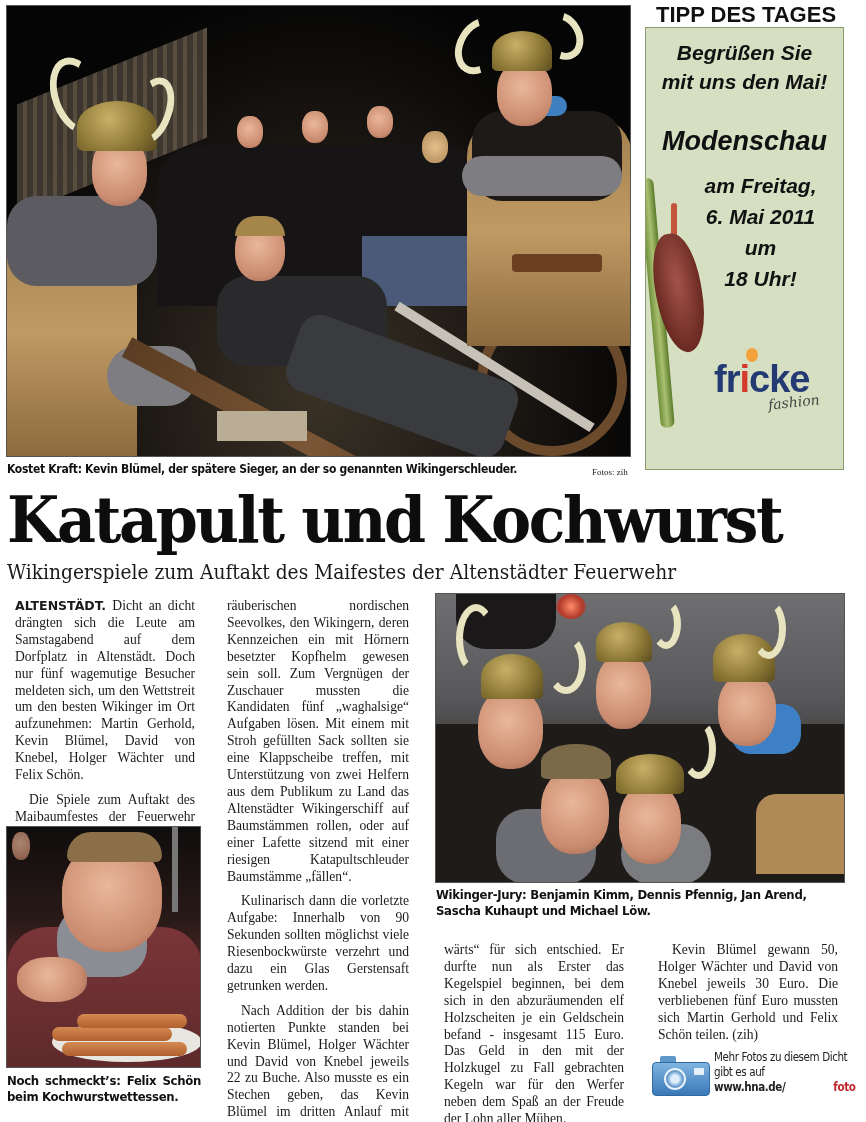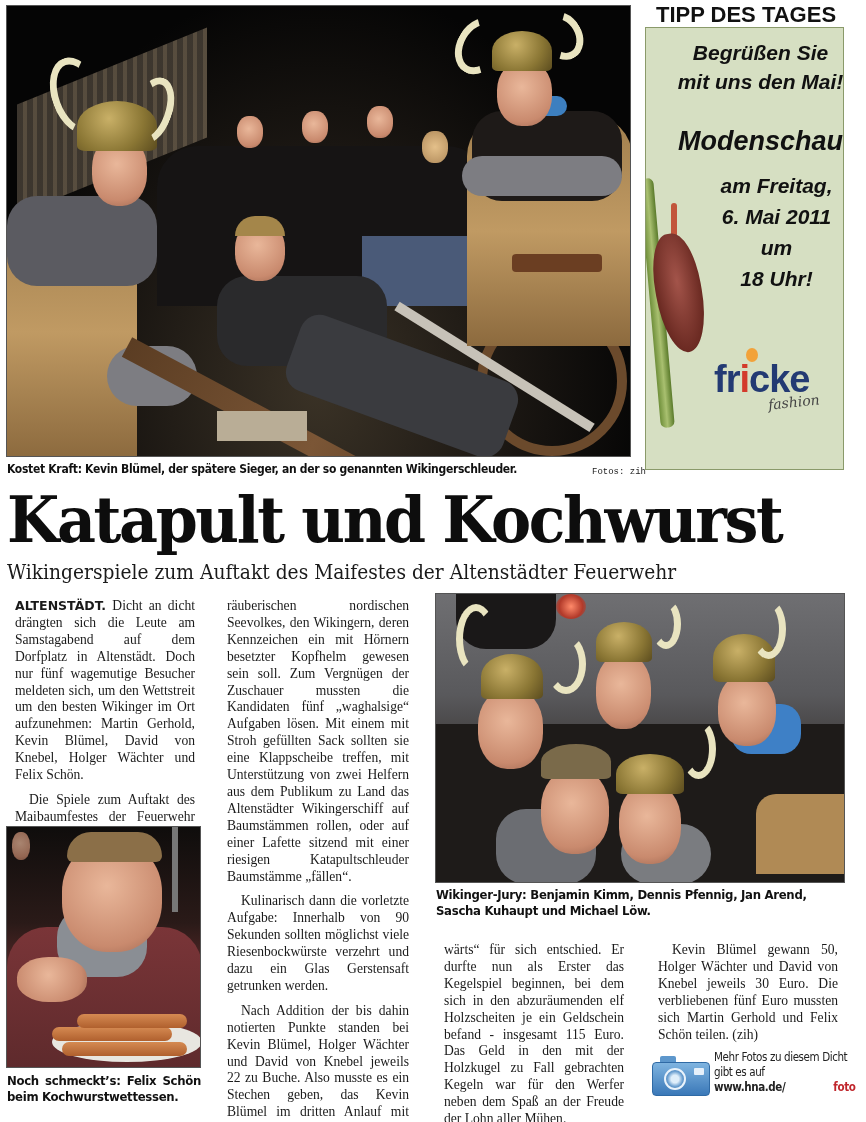--- a/index.html
+++ b/index.html
@@ -23,26 +23,26 @@
   .face { background: radial-gradient(circle at 45% 40%, #e9b79a, #c98a6e 70%, #9c6650); border-radius: 45%; }
   .coat-tan { background: linear-gradient(180deg, #a17f4e, #c09a63 50%, #8c6a3e); }
   .fur { background: #7d7d82; border-radius: 30px; }
   .dark-cloth { background: #1d1b1c; }
   .wood { background: linear-gradient(90deg, #5b3d23, #7b5636 50%, #4a3019); }
   .sausage { background: linear-gradient(180deg, #d58a52, #b0602e); border-radius: 20px; }
 
   
   .caption { font-family: "DejaVu Sans Condensed", "DejaVu Sans", sans-serif; font-weight: bold; color: #111; letter-spacing: -0.3px; }
   .cap-main { left: 7px; top: 462px; font-size: 12px; font-stretch: condensed; }
-  .credit { left: 592px; top: 467px; font-size: 9px; font-family: Liberation Mono, monospace; color: #222; }
+  .credit { left: 592px; top: 467px; font-size: 9px; font-family: Liberation Serif, serif; color: #222; }
 
   
   .tipp-title { left: 646px; top: 2px; width: 200px; text-align: center; font-family: "Liberation Sans", sans-serif; font-weight: bold; font-size: 22px; color: #111; }
   .ad-box { left: 645px; top: 27px; width: 199px; height: 443px; background: #d6dfc2; border: 1px solid #8a9a6a; overflow: hidden; }
-  .ad-text { position: absolute; width: 100%; text-align: center; font-family: "Liberation Sans", sans-serif; font-weight: bold; font-style: italic; color: #111; margin-left: 16px; }
+  .ad-text { position: absolute; width: 100%; text-align: center; font-family: "Liberation Sans", sans-serif; font-weight: bold; font-style: italic; color: #111; }
   .ad-headline { top: 10px; font-size: 21px; line-height: 29px; }
   .ad-event { top: 98px; font-size: 27px; }
   .ad-date { top: 142px; left: 30px; width: 169px; font-size: 21px; line-height: 31px; }
   .stem { left: 4px; top: 150px; width: 14px; height: 250px; background: linear-gradient(90deg, #6f8f3a, #a9c070, #5a7a2a); transform: rotate(-5deg); border-radius: 6px; }
   .beetle { left: 10px; top: 205px; width: 46px; height: 120px; background: radial-gradient(ellipse at 50% 40%, #a3544a, #6b2a22 70%, #3a1a12); border-radius: 45% 45% 50% 50%; transform: rotate(-10deg); }
   .beetle-ant { left: 25px; top: 175px; width: 6px; height: 35px; background: #c2553b; border-radius: 3px; }
   .logo { left: 68px; top: 330px; font-family: "Liberation Sans", sans-serif; font-weight: bold; font-size: 38px; color: #233a73; letter-spacing: -1px; }
   .logo .i { color: #d33a2b; }
   .logo-dot { left: 100px; top: 320px; width: 12px; height: 14px; background: #f2a23a; border-radius: 50%; }
   .logo-sub { left: 122px; top: 366px; font-family: "DejaVu Serif", serif; font-style: italic; font-size: 14px; color: #444; transform: rotate(-6deg); }

